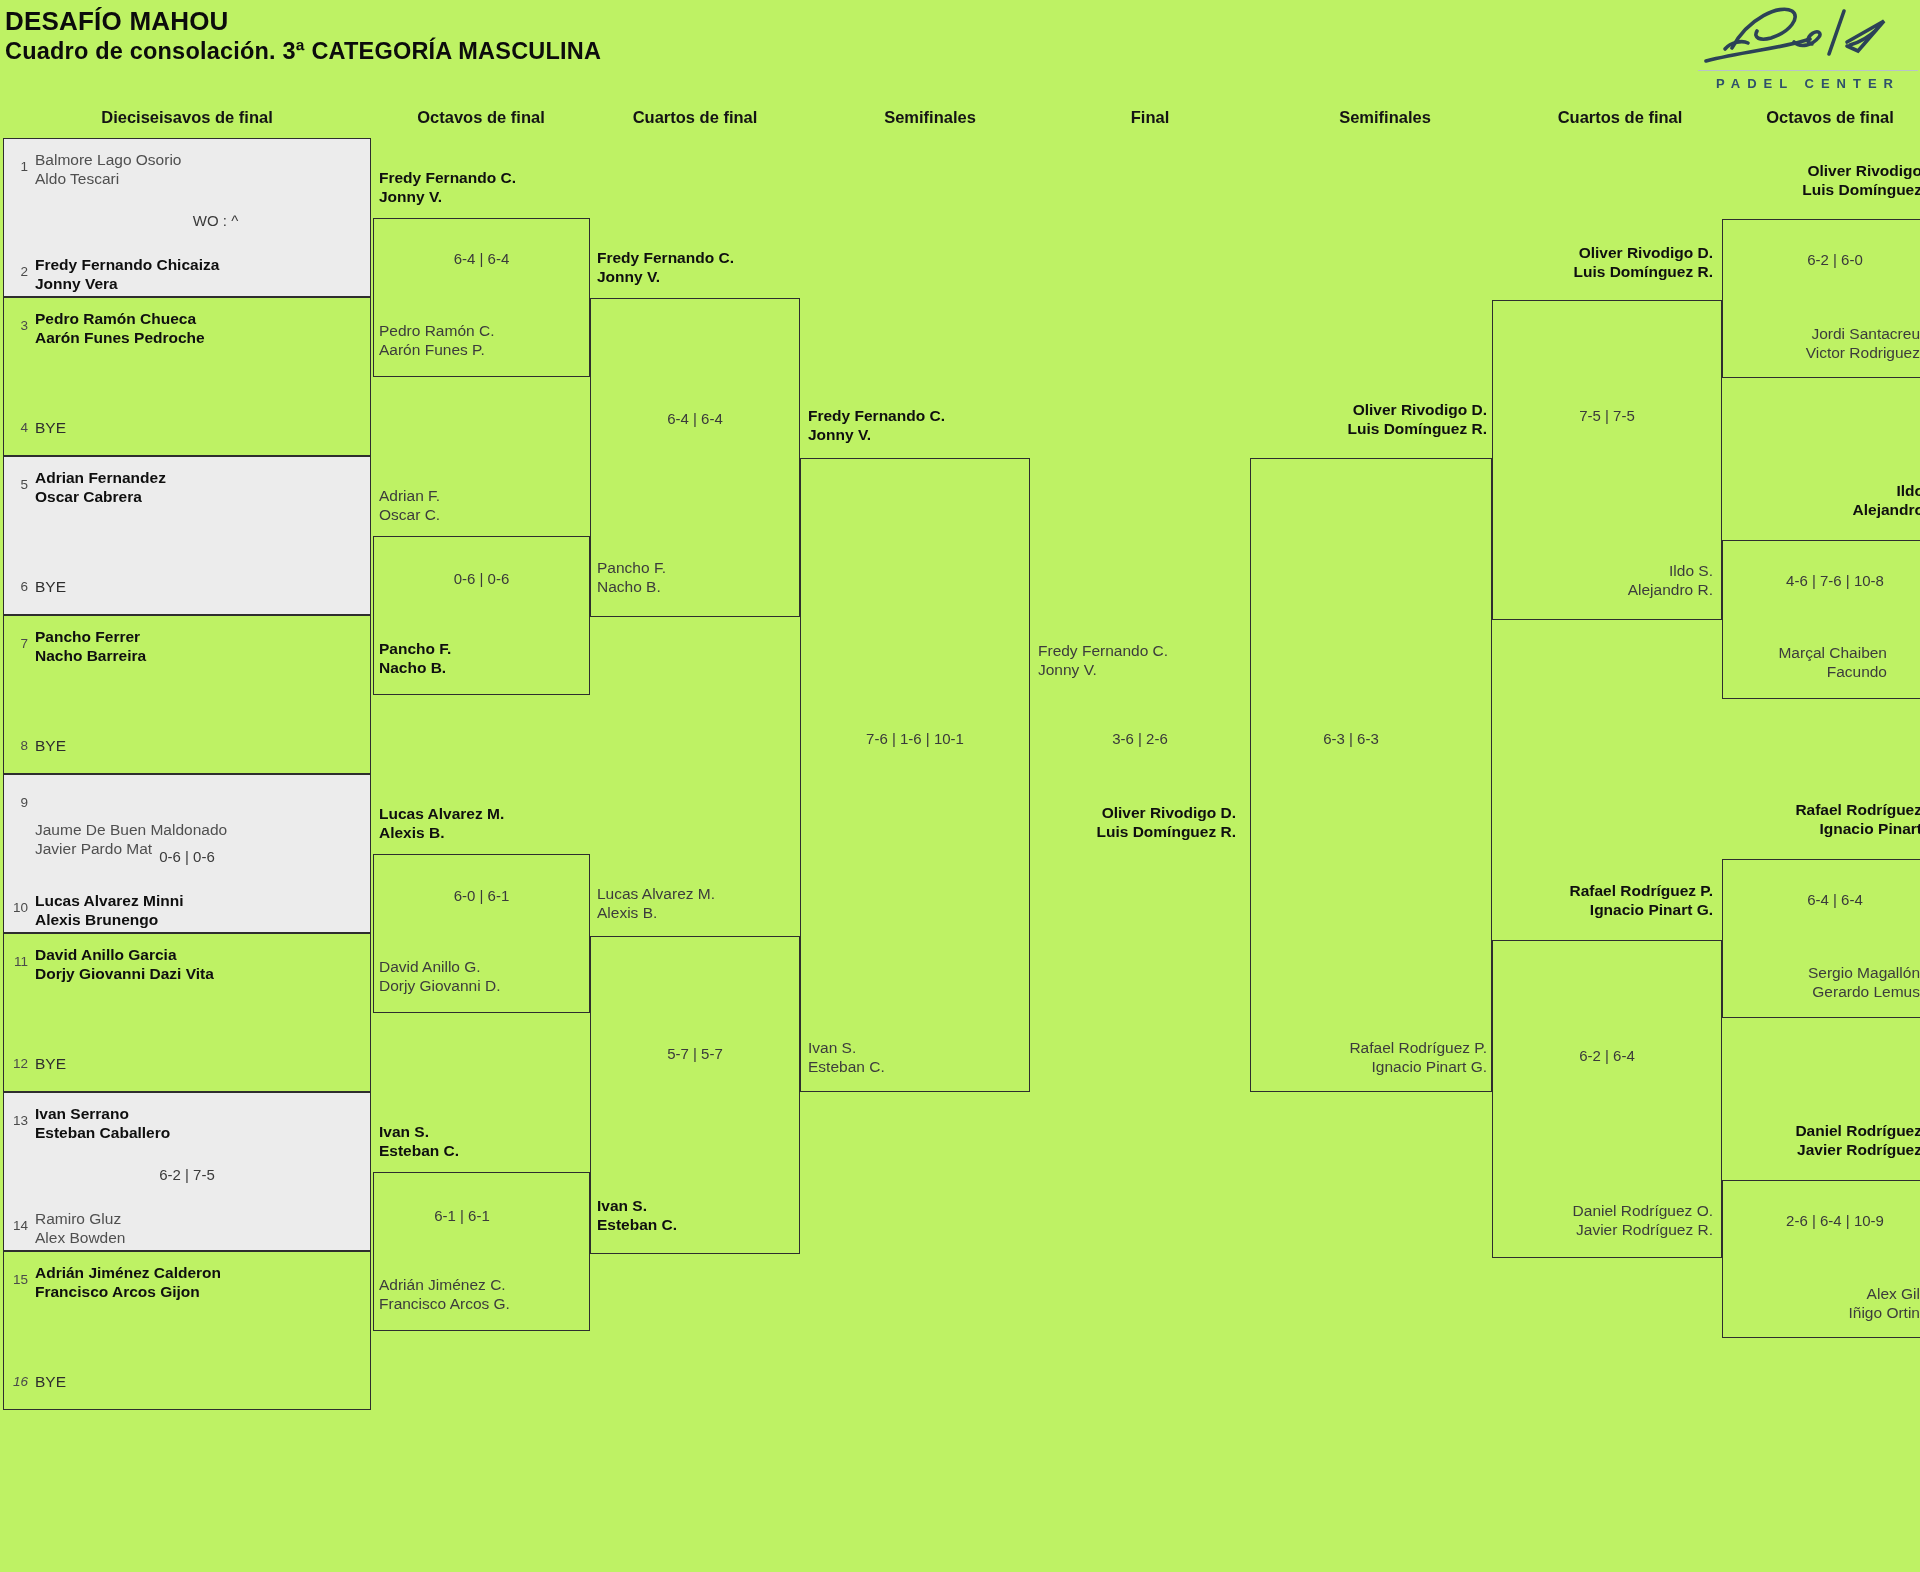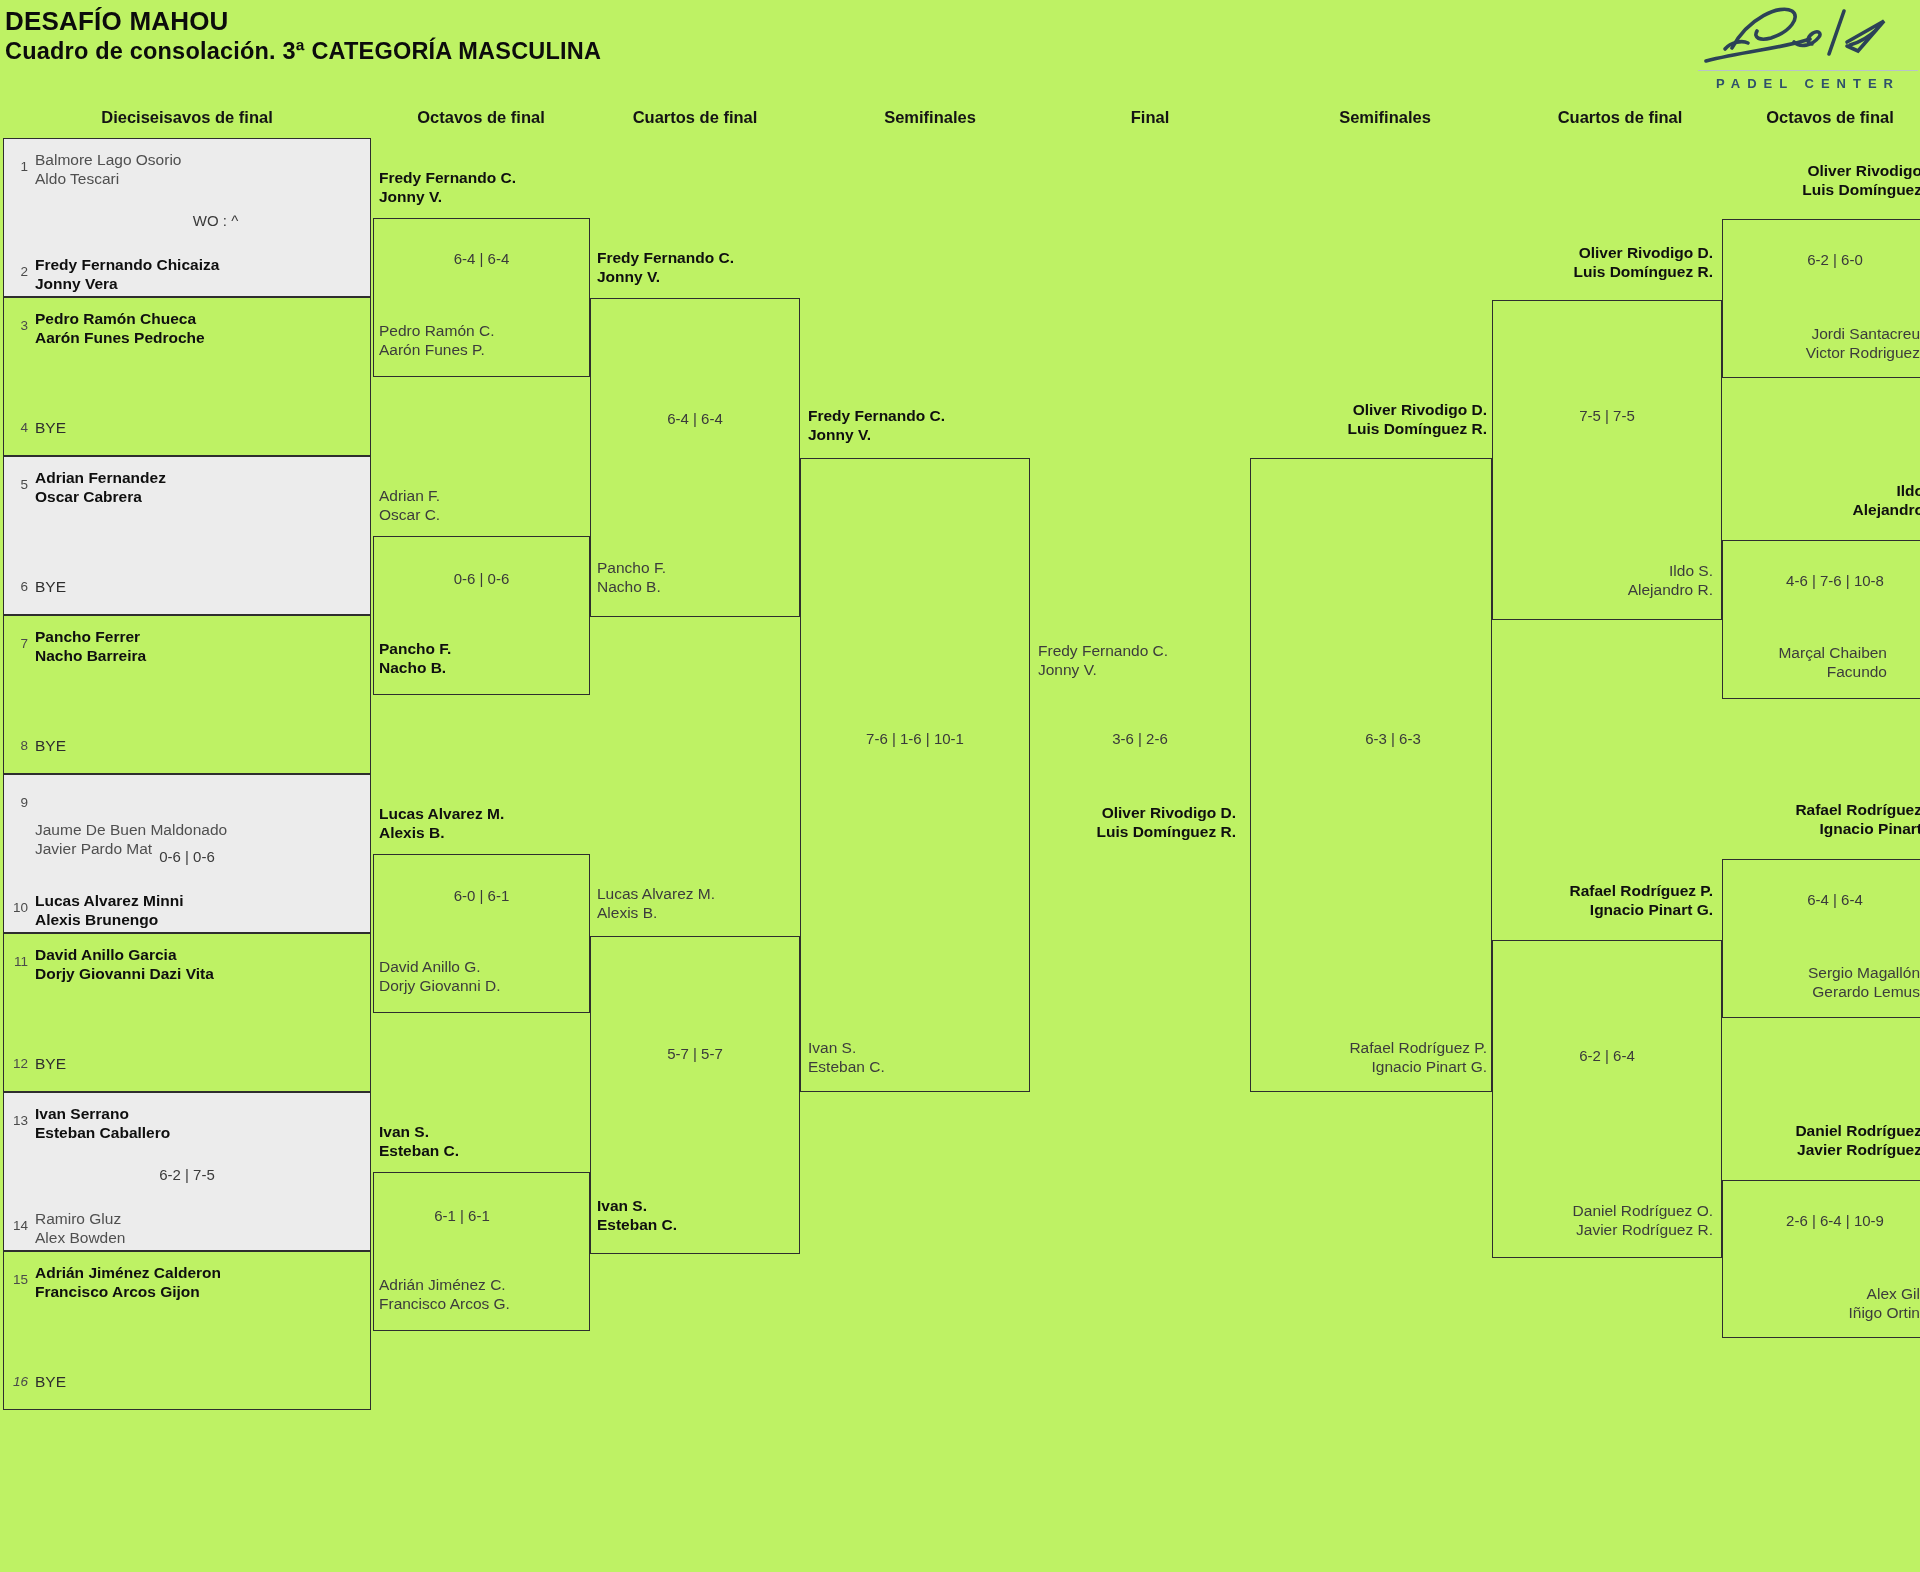--- a/index.html
+++ b/index.html
@@ -165,21 +165,21 @@
 
   <div class="abs team" style="left:1038px;top:641px;">Fredy Fernando C.
 Jonny V.</div>
   <div class="abs score" style="left:1030px;top:730px;width:220px;">3-6 | 2-6</div>
   <div class="abs team b ra" style="right:684px;top:803px;">Oliver Rivodigo D.
 Luis Domínguez R.</div>
 
   <div class="abs box" style="left:1250px;top:458px;width:242px;height:634px;"></div>
   <div class="abs team b ra" style="right:433px;top:400px;">Oliver Rivodigo D.
 Luis Domínguez R.</div>
-  <div class="abs score" style="left:1250px;top:730px;width:202px;margin-left:42px;">6-3 | 6-3</div>
+  <div class="abs score" style="left:1250px;top:730px;width:202px;">6-3 | 6-3</div>
   <div class="abs team ra" style="right:433px;top:1038px;">Rafael Rodríguez P.
 Ignacio Pinart G.</div>
 
   <div class="abs box" style="left:1492px;top:300px;width:230px;height:320px;"></div>
   <div class="abs box" style="left:1492px;top:940px;width:230px;height:318px;"></div>
 
   <div class="abs team b ra" style="right:207px;top:243px;">Oliver Rivodigo D.
 Luis Domínguez R.</div>
   <div class="abs score" style="left:1492px;top:407px;width:230px;">7-5 | 7-5</div>
   <div class="abs team ra" style="right:207px;top:561px;">Ildo S.

